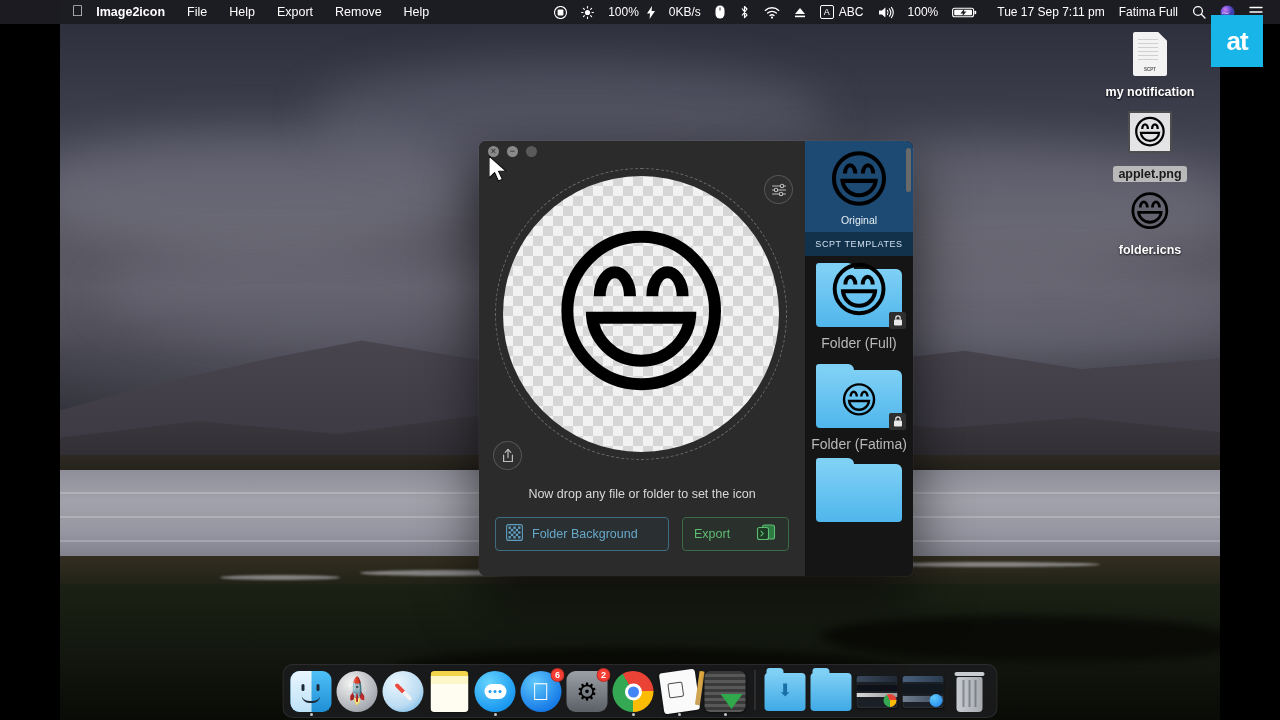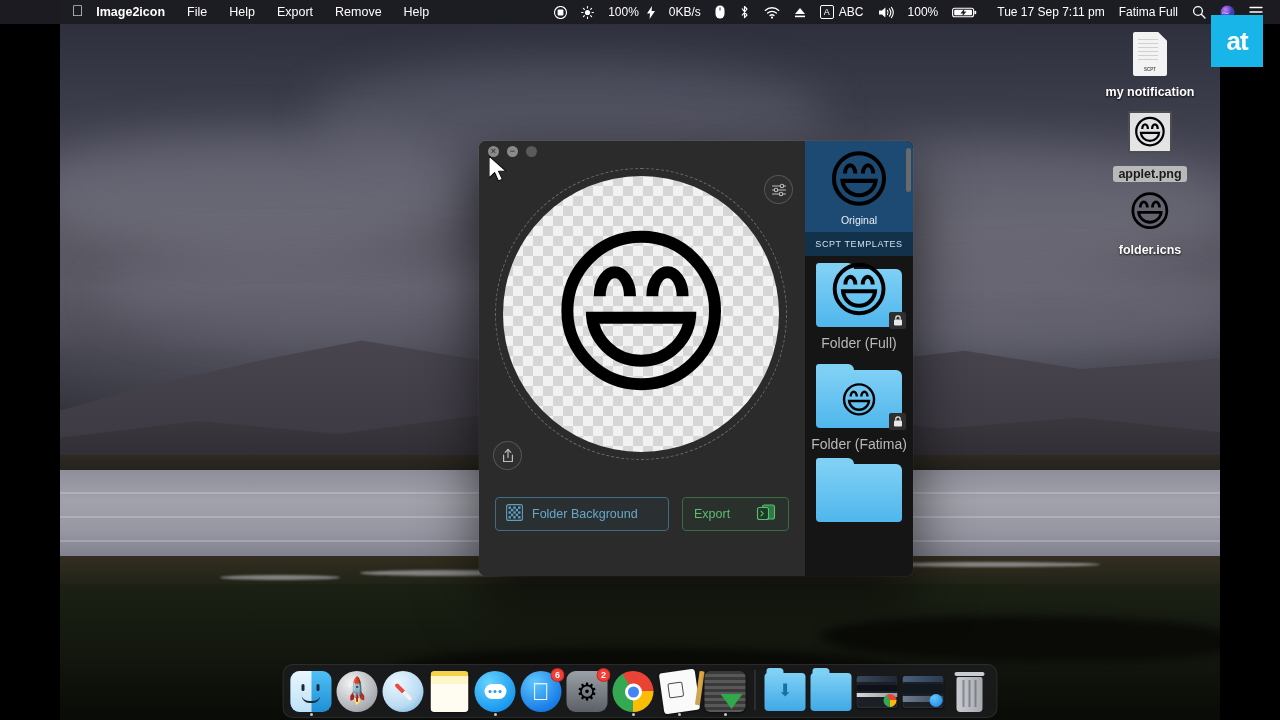--- a/index.html
+++ b/index.html
@@ -497,20 +497,21 @@
 
         <div class="round-btn rb-share">
           <svg width="14" height="15" viewBox="0 0 14 15">
               <path d="M7 1.5v8" stroke="currentColor" stroke-width="1.2" stroke-linecap="round"></path>
               <polyline points="4.2,4.3 7,1.5 9.8,4.3" fill="none" stroke="currentColor" stroke-width="1.2" stroke-linecap="round" stroke-linejoin="round"></polyline>
               <path d="M2.6 7.2v6.3h8.8V7.2" fill="none" stroke="currentColor" stroke-width="1.2" stroke-linecap="round"></path>
             </svg>
         </div>
       </div>
 
+      <div class="drop-hint">Now drop any file or folder to set the icon</div>
 
       <div class="btn-row">
         <div class="abtn remove">
           <span>
             <svg width="17" height="17" viewBox="0 0 17 17">
                 <rect x=".6" y=".6" width="15.8" height="15.8" rx="2" fill="none" stroke="#5f9ec0" stroke-width="1.1"></rect>
                 <g fill="#5f9ec0">
                   <rect x="2.5" y="2.5" width="2.4" height="2.4"></rect>
                   <rect x="7.3" y="2.5" width="2.4" height="2.4"></rect>
                   <rect x="12.1" y="2.5" width="2.4" height="2.4"></rect>

